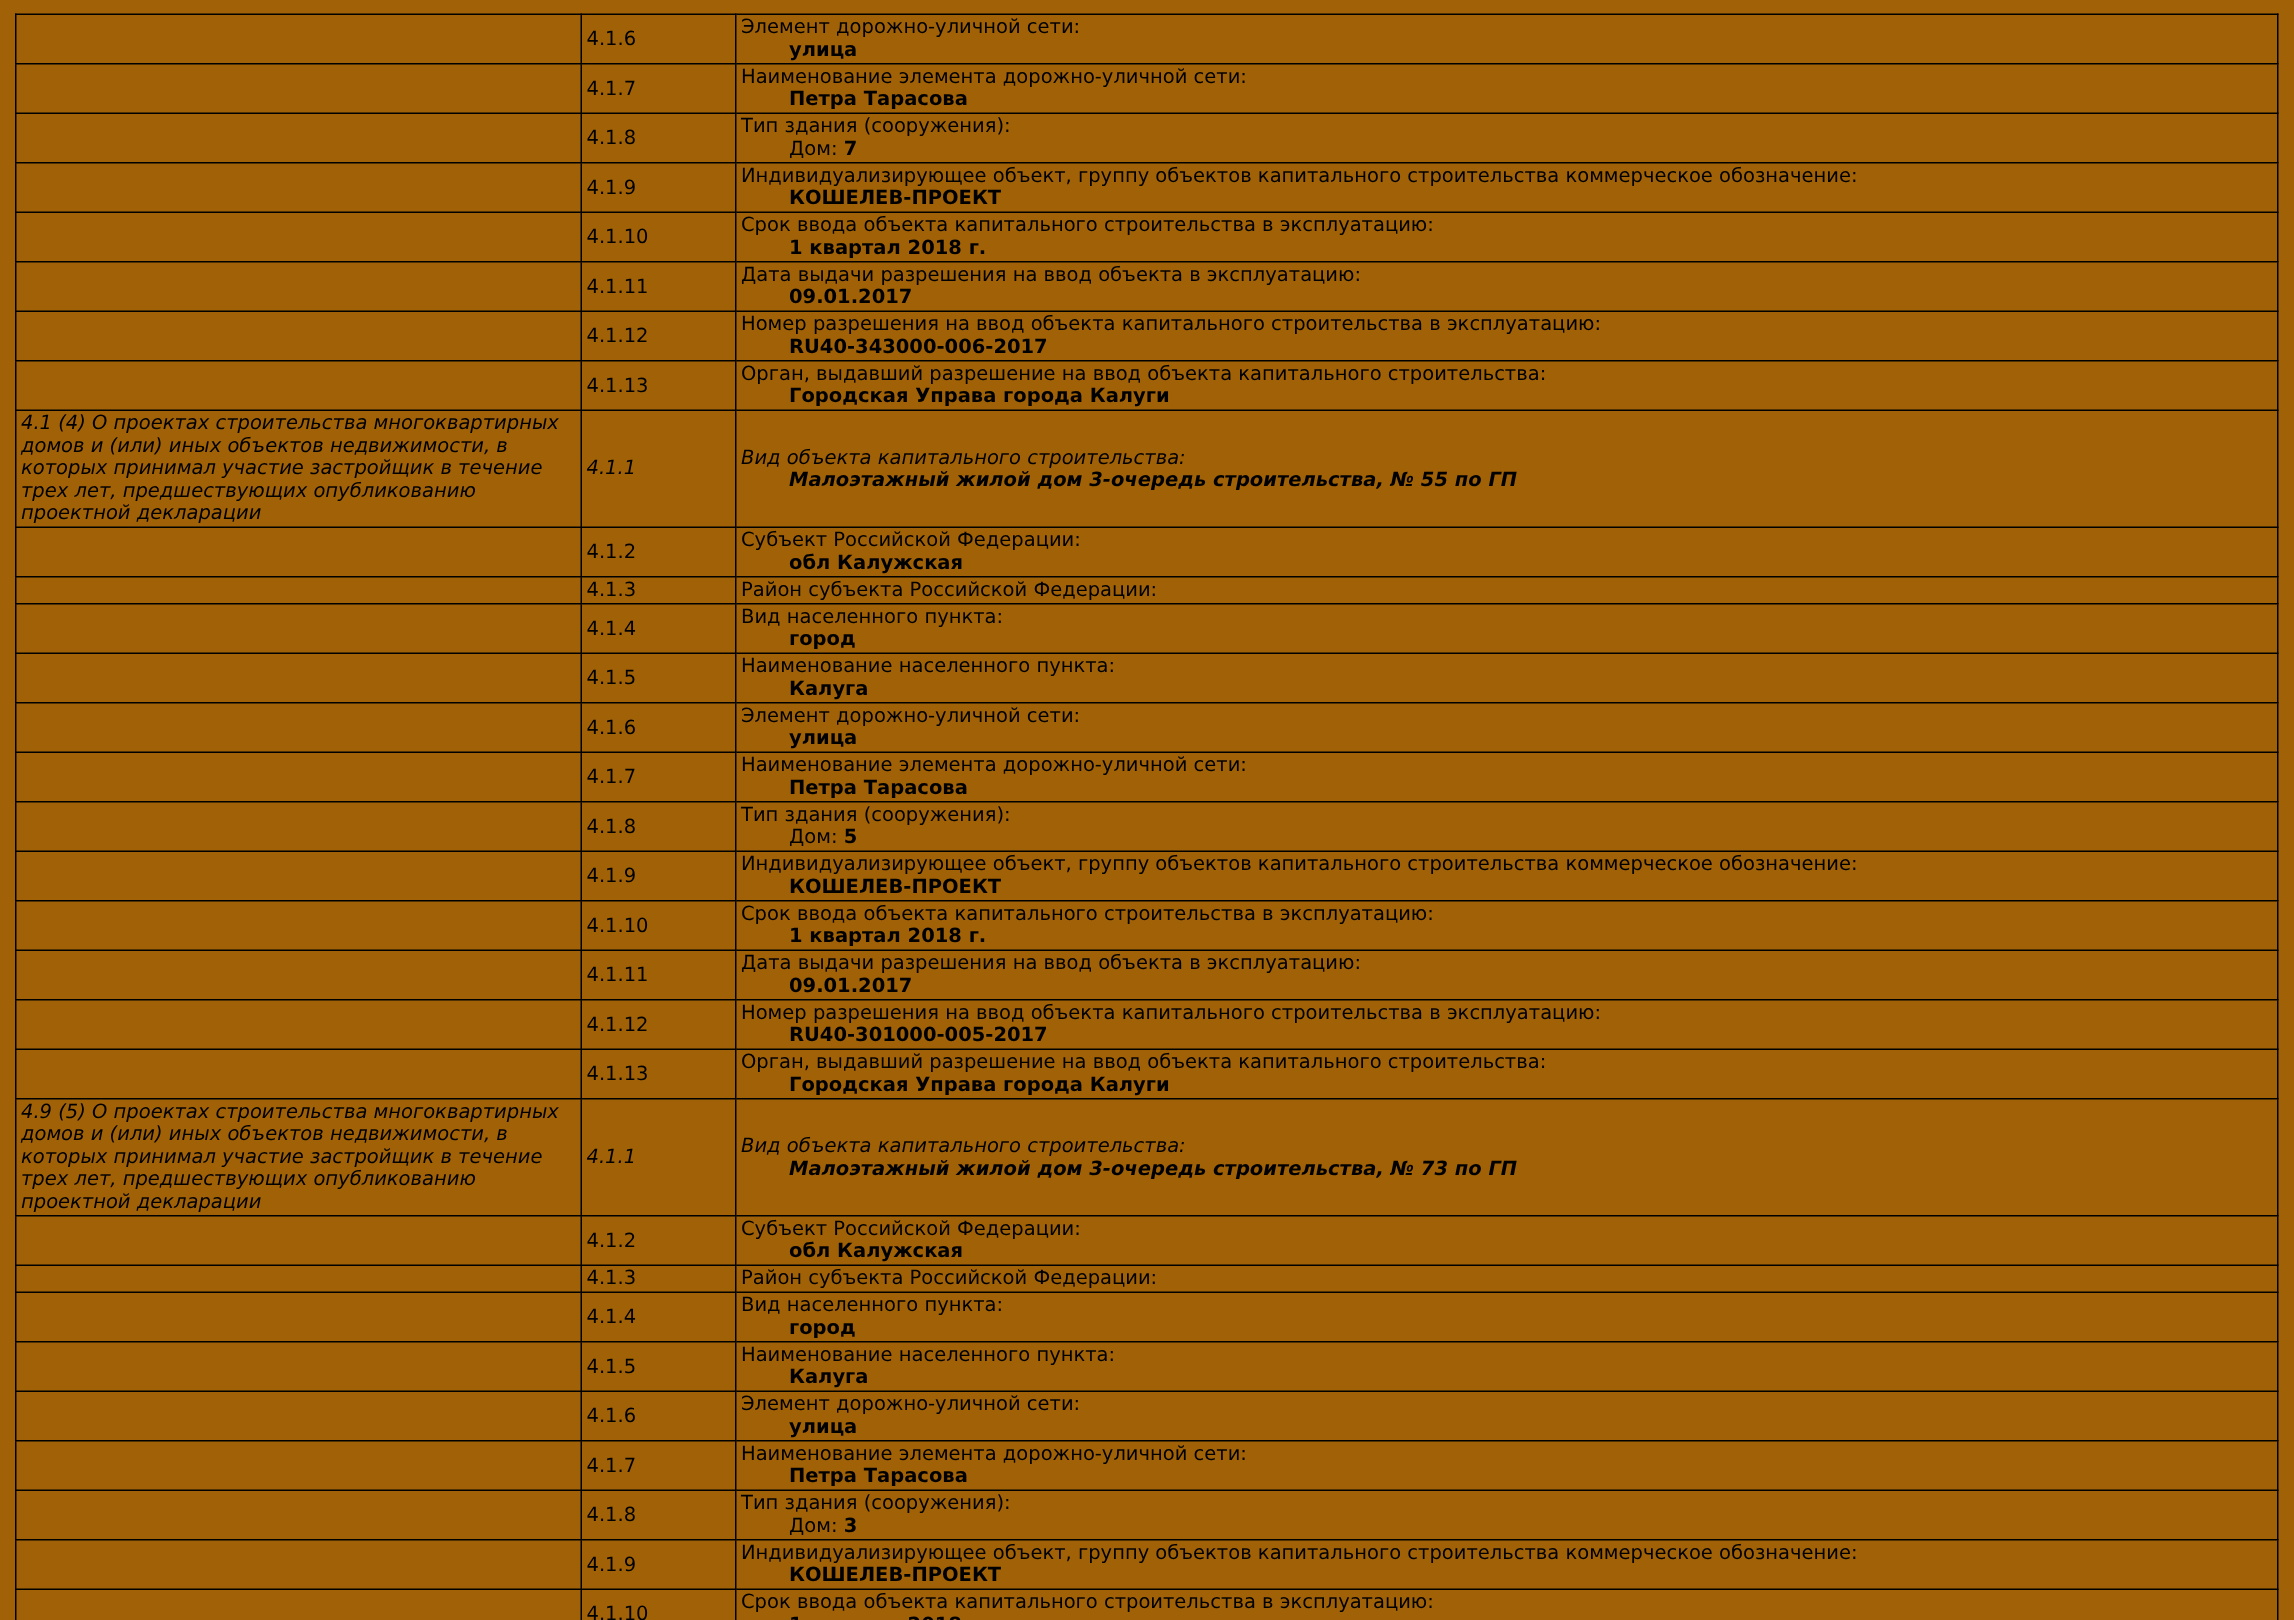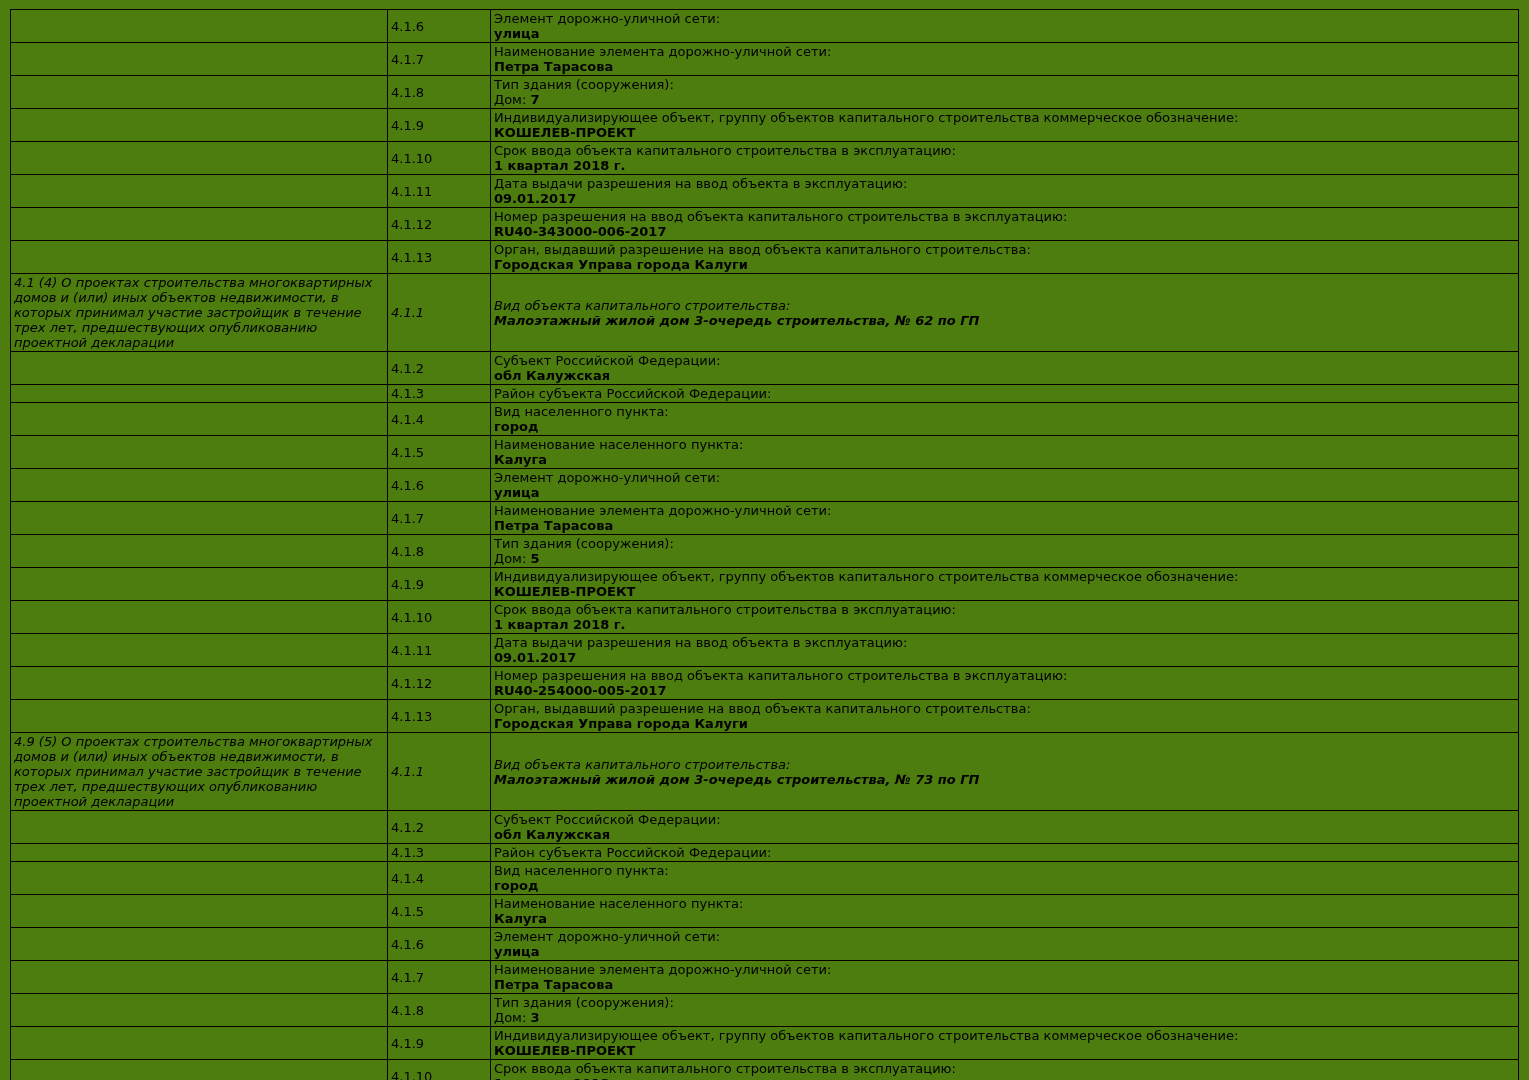--- a/index.html
+++ b/index.html
@@ -6,21 +6,21 @@
   html, body {
     margin: 0;
     padding: 0;
     background: #ffffff;
     font-family: "DejaVu Sans", "Liberation Sans", sans-serif;
     color: #000000;
   }
   .page {
     width: 1529px;
     height: 1080px;
-    background: #4d7c0f;
+    background: #a16207;
     padding: 9px 10px 0 10px;
     overflow: hidden;
   }
   table.decl {
     border-collapse: collapse;
     table-layout: fixed;
     width: 1509px;
   }
   table.decl td {
     border: 1px solid #000000;
@@ -34,21 +34,21 @@
     vertical-align: top;
     padding-top: 1px;
   }
   td.col-num {
     vertical-align: middle;
   }
   tr.normal  { height: 33px; }
   tr.single  { height: 17px; }
   tr.section { height: 63px; font-style: italic; }
   .label { font-weight: normal; }
-  .value-line { font-weight: normal; }
+  .value-line { font-weight: normal; margin-left: 32px; }
   .value { font-weight: bold; }
 </style>
 </head>
 <body>
 
 <div class="page">
   <table class="decl">
     <colgroup>
       <col style="width:377px">
       <col style="width:103px">
@@ -117,21 +117,21 @@
     <td class="col-content">
       <div class="label">Орган, выдавший разрешение на ввод объекта капитального строительства:</div>
       <div class="value-line"><span class="prefix"></span><span class="value">Городская Управа города Калуги</span></div>
     </td>
   </tr>
         <tr class="section">
     <td class="col-section">4.1 (4) О проектах строительства многоквартирных домов и (или) иных объектов недвижимости, в которых принимал участие застройщик в течение трех лет, предшествующих опубликованию проектной декларации</td>
     <td class="col-num">4.1.1</td>
     <td class="col-content">
       <div class="label">Вид объекта капитального строительства:</div>
-      <div class="value-line"><span class="prefix"></span><span class="value">Малоэтажный жилой дом 3-очередь строительства, № 62 по ГП</span></div>
+      <div class="value-line"><span class="prefix"></span><span class="value">Малоэтажный жилой дом 3-очередь строительства, № 55 по ГП</span></div>
     </td>
   </tr>
         <tr class="normal">
     <td class="col-section"></td>
     <td class="col-num">4.1.2</td>
     <td class="col-content">
       <div class="label">Субъект Российской Федерации:</div>
       <div class="value-line"><span class="prefix"></span><span class="value">обл Калужская</span></div>
     </td>
   </tr>
@@ -205,21 +205,21 @@
     <td class="col-content">
       <div class="label">Дата выдачи разрешения на ввод объекта в эксплуатацию:</div>
       <div class="value-line"><span class="prefix"></span><span class="value">09.01.2017</span></div>
     </td>
   </tr>
         <tr class="normal">
     <td class="col-section"></td>
     <td class="col-num">4.1.12</td>
     <td class="col-content">
       <div class="label">Номер разрешения на ввод объекта капитального строительства в эксплуатацию:</div>
-      <div class="value-line"><span class="prefix"></span><span class="value">RU40-254000-005-2017</span></div>
+      <div class="value-line"><span class="prefix"></span><span class="value">RU40-301000-005-2017</span></div>
     </td>
   </tr>
         <tr class="normal">
     <td class="col-section"></td>
     <td class="col-num">4.1.13</td>
     <td class="col-content">
       <div class="label">Орган, выдавший разрешение на ввод объекта капитального строительства:</div>
       <div class="value-line"><span class="prefix"></span><span class="value">Городская Управа города Калуги</span></div>
     </td>
   </tr>

